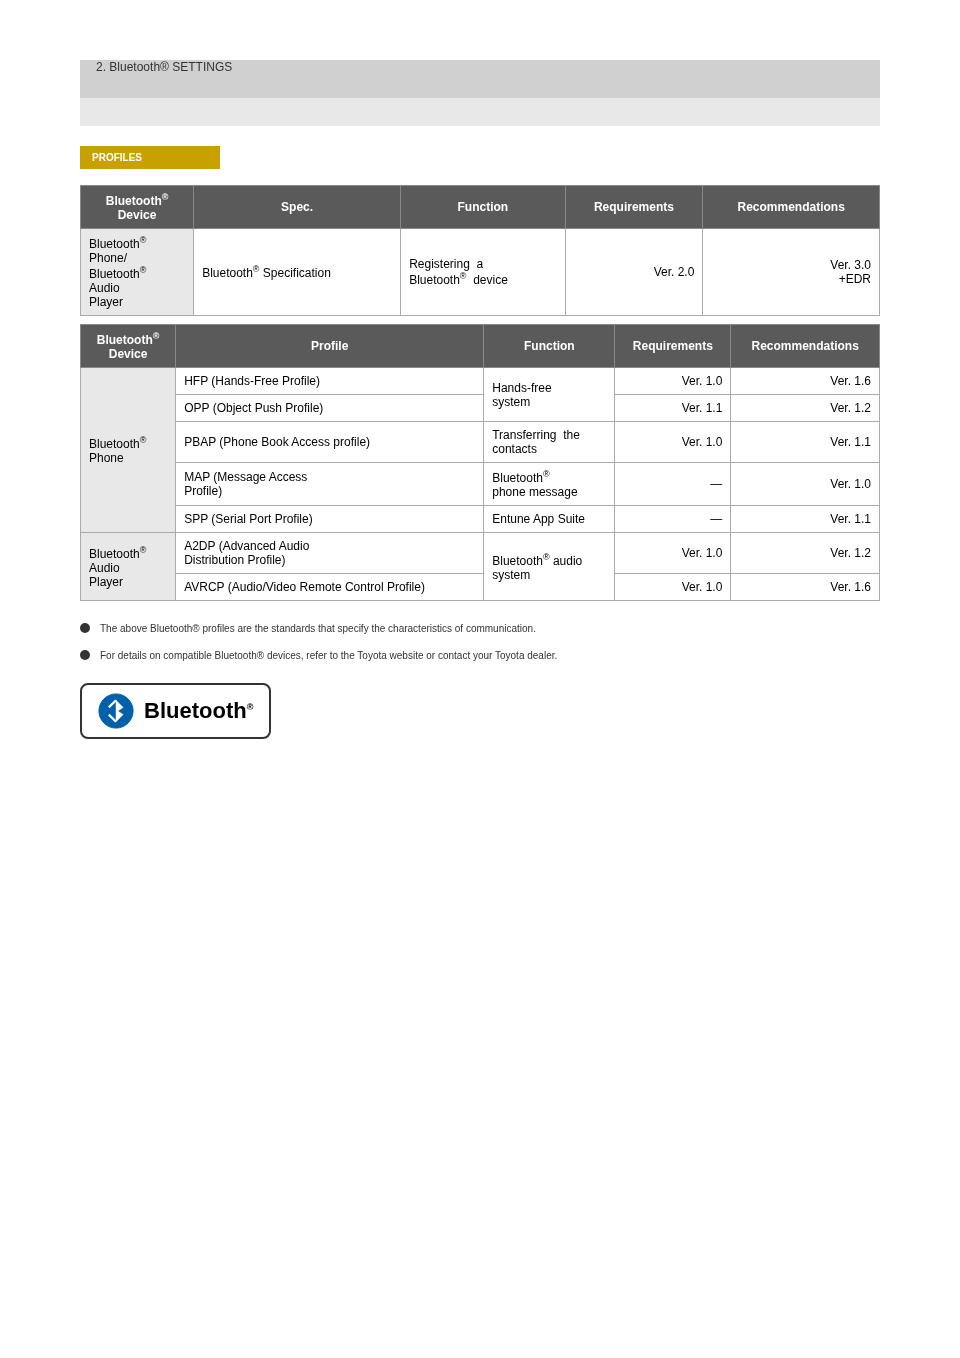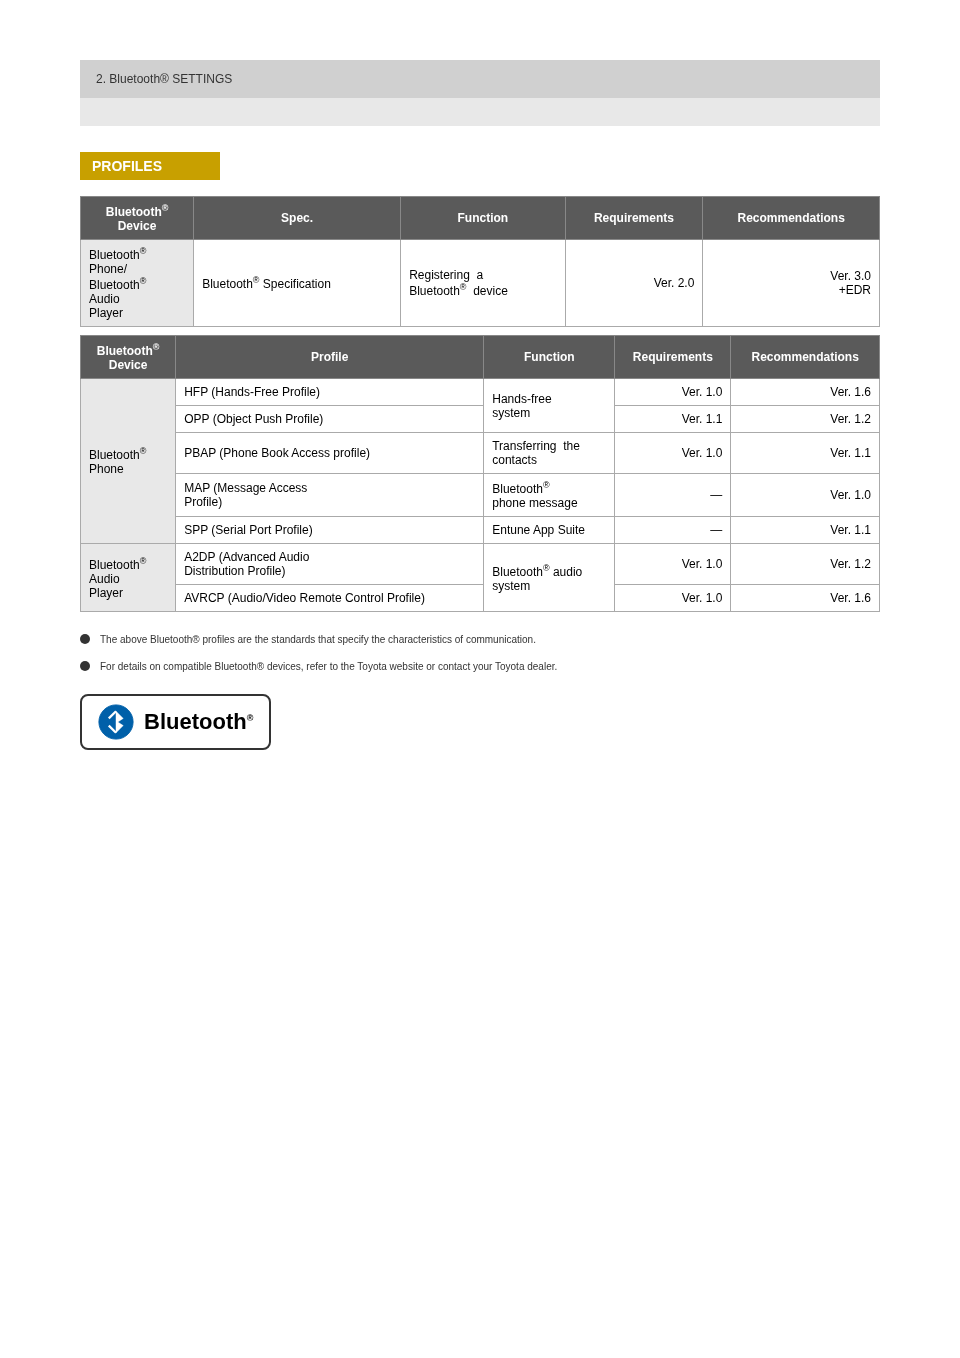--- a/index.html
+++ b/index.html
@@ -20,45 +20,45 @@
       position: relative;
       padding: 0;
     }
 
     
     .top-header-bar {
       background: #d0d0d0;
       height: 38px;
       margin: 60px 80px 0 80px;
       display: flex;
-      align-items: center;
+      align-items: flex-start;
       padding-left: 16px;
     }
 
     .top-header-text {
       font-size: 12px;
       color: #333;
       font-weight: normal;
     }
 
     
     .subtitle-bar {
       background: #e8e8e8;
       height: 28px;
       margin: 0 80px;
     }
 
     
     .profiles-header {
       background: #c8a000;
       color: #fff;
-      font-size: 14px;
+      font-size: 10px;
       font-weight: bold;
       padding: 6px 12px;
-      margin: 26px 80px 16px 80px;
+      margin: 20px 80px 16px 80px;
       display: inline-block;
       min-width: 140px;
     }
 
     
     .table-container {
       margin: 0 80px;
     }
 
     table {

